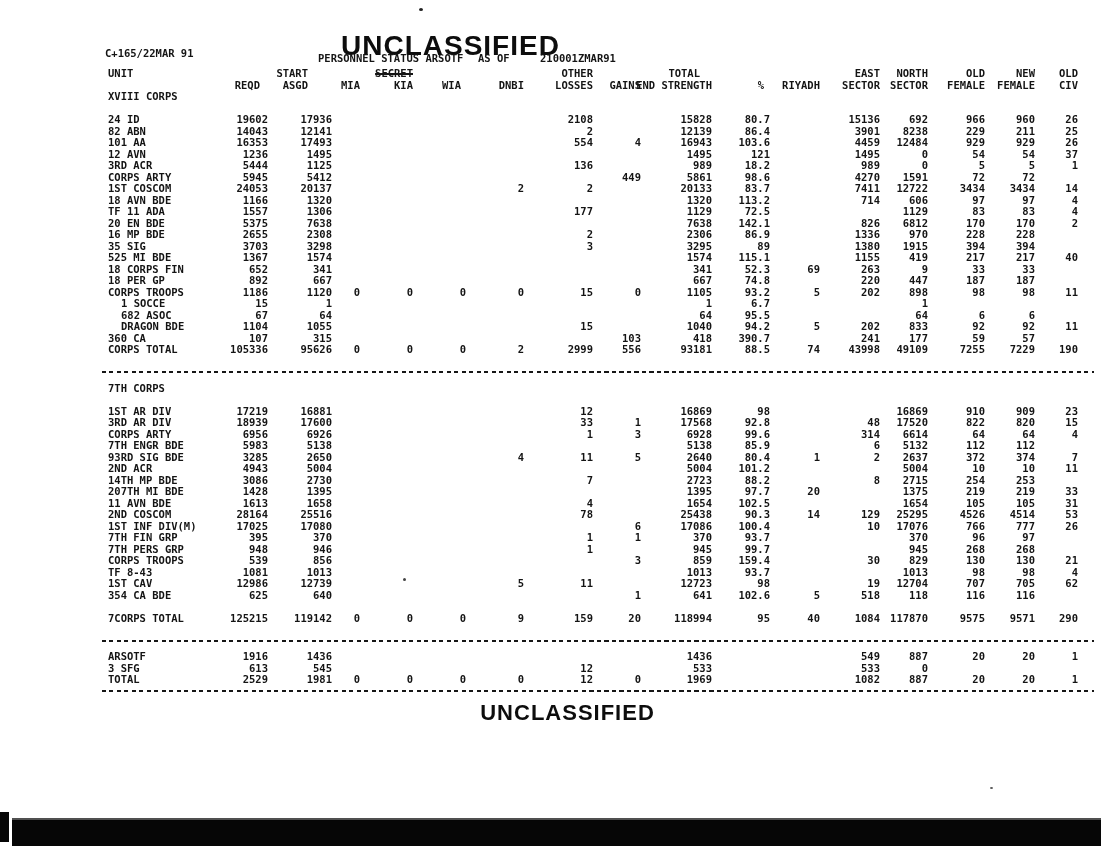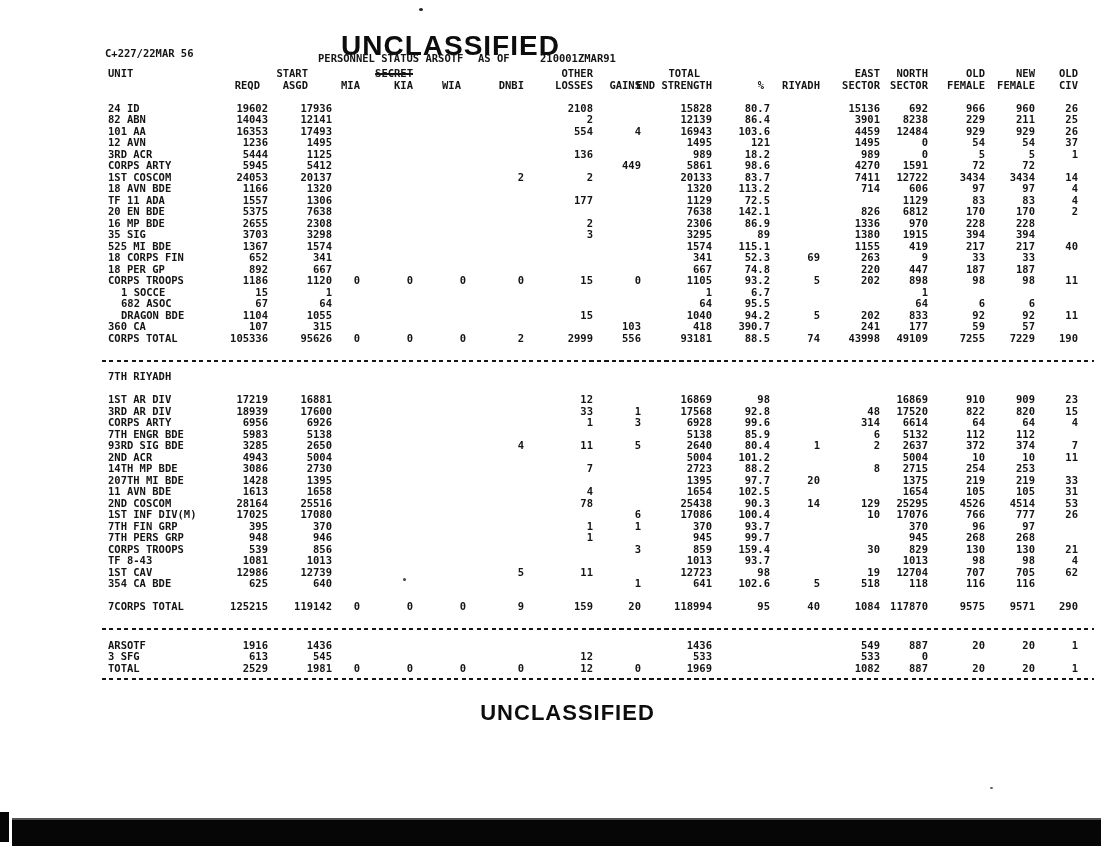--- a/index.html
+++ b/index.html
@@ -28,29 +28,30 @@
   .scan-bar:before{content:"";position:absolute;left:0;top:-2px;width:100%;height:3px;background:#060606;opacity:.7;}
   .scan-mark{position:absolute;left:0;top:812px;width:9px;height:30px;background:#060606;}
   .speck1{position:absolute;left:419px;top:8px;width:4px;height:3px;background:#222;border-radius:50%;}
   .speck2{position:absolute;left:403px;top:578px;width:3px;height:3px;background:#444;border-radius:50%;}
   .speck3{position:absolute;left:990px;top:787px;width:3px;height:2px;background:#555;border-radius:50%;}
 </style>
 </head>
 <body>
 
 <div class="page">
-  <div class="abs mono date-group">C+227/22MAR 56</div>
+  <div class="abs mono date-group">C+165/22MAR 91</div>
   <div class="abs class-top">UNCLASSIFIED</div>
   <div class="abs mono rpt-title">PERSONNEL STATUS ARSOTF</div>
   <div class="abs mono asof-label">AS OF</div>
   <div class="abs mono asof-value">210001ZMAR91</div>
 
   <div id="ptable">
       <div class="trow"><span class="cell left" style="width: 115px;">UNIT</span><span class="cell" style="width: 45px;"></span><span class="cell" style="width: 64px; padding-right: 24px;">START</span><span class="cell" style="width: 28px;"></span><span class="cell strike" style="width: 53px;">SECRET</span><span class="cell" style="width: 53px;"></span><span class="cell" style="width: 58px;"></span><span class="cell" style="width: 69px;">OTHER</span><span class="cell" style="width: 48px;"></span><span class="cell" style="width: 71px; padding-right: 12px;">TOTAL</span><span class="cell" style="width: 58px;"></span><span class="cell" style="width: 50px;"></span><span class="cell" style="width: 60px;">EAST</span><span class="cell" style="width: 48px;">NORTH</span><span class="cell" style="width: 57px;">OLD</span><span class="cell" style="width: 50px;">NEW</span><span class="cell" style="width: 43px;">OLD</span></div>
       <div class="trow"><span class="cell left" style="width: 115px;"></span><span class="cell" style="width: 45px; padding-right: 8px;">REQD</span><span class="cell" style="width: 64px; padding-right: 24px;">ASGD</span><span class="cell" style="width: 28px;">MIA</span><span class="cell" style="width: 53px;">KIA</span><span class="cell" style="width: 53px; padding-right: 5px;">WIA</span><span class="cell" style="width: 58px;">DNBI</span><span class="cell" style="width: 69px;">LOSSES</span><span class="cell" style="width: 48px;">GAINS</span><span class="cell" style="width: 71px;">END STRENGTH</span><span class="cell" style="width: 58px; padding-right: 6px;">%</span><span class="cell" style="width: 50px;">RIYADH</span><span class="cell" style="width: 60px;">SECTOR</span><span class="cell" style="width: 48px;">SECTOR</span><span class="cell" style="width: 57px;">FEMALE</span><span class="cell" style="width: 50px;">FEMALE</span><span class="cell" style="width: 43px;">CIV</span></div>
+      <div class="trow"><span class="cell left" style="width: 115px;">XVIII CORPS</span></div>
       <div class="trow"></div>
       <div class="trow"><span class="cell left" style="width: 115px;">24 ID</span><span class="cell" style="width: 45px;">19602</span><span class="cell" style="width: 64px;">17936</span><span class="cell" style="width: 28px;"></span><span class="cell" style="width: 53px;"></span><span class="cell" style="width: 53px;"></span><span class="cell" style="width: 58px;"></span><span class="cell" style="width: 69px;">2108</span><span class="cell" style="width: 48px;"></span><span class="cell" style="width: 71px;">15828</span><span class="cell" style="width: 58px;">80.7</span><span class="cell" style="width: 50px;"></span><span class="cell" style="width: 60px;">15136</span><span class="cell" style="width: 48px;">692</span><span class="cell" style="width: 57px;">966</span><span class="cell" style="width: 50px;">960</span><span class="cell" style="width: 43px;">26</span></div>
       <div class="trow"><span class="cell left" style="width: 115px;">82 ABN</span><span class="cell" style="width: 45px;">14043</span><span class="cell" style="width: 64px;">12141</span><span class="cell" style="width: 28px;"></span><span class="cell" style="width: 53px;"></span><span class="cell" style="width: 53px;"></span><span class="cell" style="width: 58px;"></span><span class="cell" style="width: 69px;">2</span><span class="cell" style="width: 48px;"></span><span class="cell" style="width: 71px;">12139</span><span class="cell" style="width: 58px;">86.4</span><span class="cell" style="width: 50px;"></span><span class="cell" style="width: 60px;">3901</span><span class="cell" style="width: 48px;">8238</span><span class="cell" style="width: 57px;">229</span><span class="cell" style="width: 50px;">211</span><span class="cell" style="width: 43px;">25</span></div>
       <div class="trow"><span class="cell left" style="width: 115px;">101 AA</span><span class="cell" style="width: 45px;">16353</span><span class="cell" style="width: 64px;">17493</span><span class="cell" style="width: 28px;"></span><span class="cell" style="width: 53px;"></span><span class="cell" style="width: 53px;"></span><span class="cell" style="width: 58px;"></span><span class="cell" style="width: 69px;">554</span><span class="cell" style="width: 48px;">4</span><span class="cell" style="width: 71px;">16943</span><span class="cell" style="width: 58px;">103.6</span><span class="cell" style="width: 50px;"></span><span class="cell" style="width: 60px;">4459</span><span class="cell" style="width: 48px;">12484</span><span class="cell" style="width: 57px;">929</span><span class="cell" style="width: 50px;">929</span><span class="cell" style="width: 43px;">26</span></div>
       <div class="trow"><span class="cell left" style="width: 115px;">12 AVN</span><span class="cell" style="width: 45px;">1236</span><span class="cell" style="width: 64px;">1495</span><span class="cell" style="width: 28px;"></span><span class="cell" style="width: 53px;"></span><span class="cell" style="width: 53px;"></span><span class="cell" style="width: 58px;"></span><span class="cell" style="width: 69px;"></span><span class="cell" style="width: 48px;"></span><span class="cell" style="width: 71px;">1495</span><span class="cell" style="width: 58px;">121</span><span class="cell" style="width: 50px;"></span><span class="cell" style="width: 60px;">1495</span><span class="cell" style="width: 48px;">0</span><span class="cell" style="width: 57px;">54</span><span class="cell" style="width: 50px;">54</span><span class="cell" style="width: 43px;">37</span></div>
       <div class="trow"><span class="cell left" style="width: 115px;">3RD ACR</span><span class="cell" style="width: 45px;">5444</span><span class="cell" style="width: 64px;">1125</span><span class="cell" style="width: 28px;"></span><span class="cell" style="width: 53px;"></span><span class="cell" style="width: 53px;"></span><span class="cell" style="width: 58px;"></span><span class="cell" style="width: 69px;">136</span><span class="cell" style="width: 48px;"></span><span class="cell" style="width: 71px;">989</span><span class="cell" style="width: 58px;">18.2</span><span class="cell" style="width: 50px;"></span><span class="cell" style="width: 60px;">989</span><span class="cell" style="width: 48px;">0</span><span class="cell" style="width: 57px;">5</span><span class="cell" style="width: 50px;">5</span><span class="cell" style="width: 43px;">1</span></div>
       <div class="trow"><span class="cell left" style="width: 115px;">CORPS ARTY</span><span class="cell" style="width: 45px;">5945</span><span class="cell" style="width: 64px;">5412</span><span class="cell" style="width: 28px;"></span><span class="cell" style="width: 53px;"></span><span class="cell" style="width: 53px;"></span><span class="cell" style="width: 58px;"></span><span class="cell" style="width: 69px;"></span><span class="cell" style="width: 48px;">449</span><span class="cell" style="width: 71px;">5861</span><span class="cell" style="width: 58px;">98.6</span><span class="cell" style="width: 50px;"></span><span class="cell" style="width: 60px;">4270</span><span class="cell" style="width: 48px;">1591</span><span class="cell" style="width: 57px;">72</span><span class="cell" style="width: 50px;">72</span><span class="cell" style="width: 43px;"></span></div>
       <div class="trow"><span class="cell left" style="width: 115px;">1ST COSCOM</span><span class="cell" style="width: 45px;">24053</span><span class="cell" style="width: 64px;">20137</span><span class="cell" style="width: 28px;"></span><span class="cell" style="width: 53px;"></span><span class="cell" style="width: 53px;"></span><span class="cell" style="width: 58px;">2</span><span class="cell" style="width: 69px;">2</span><span class="cell" style="width: 48px;"></span><span class="cell" style="width: 71px;">20133</span><span class="cell" style="width: 58px;">83.7</span><span class="cell" style="width: 50px;"></span><span class="cell" style="width: 60px;">7411</span><span class="cell" style="width: 48px;">12722</span><span class="cell" style="width: 57px;">3434</span><span class="cell" style="width: 50px;">3434</span><span class="cell" style="width: 43px;">14</span></div>
       <div class="trow"><span class="cell left" style="width: 115px;">18 AVN BDE</span><span class="cell" style="width: 45px;">1166</span><span class="cell" style="width: 64px;">1320</span><span class="cell" style="width: 28px;"></span><span class="cell" style="width: 53px;"></span><span class="cell" style="width: 53px;"></span><span class="cell" style="width: 58px;"></span><span class="cell" style="width: 69px;"></span><span class="cell" style="width: 48px;"></span><span class="cell" style="width: 71px;">1320</span><span class="cell" style="width: 58px;">113.2</span><span class="cell" style="width: 50px;"></span><span class="cell" style="width: 60px;">714</span><span class="cell" style="width: 48px;">606</span><span class="cell" style="width: 57px;">97</span><span class="cell" style="width: 50px;">97</span><span class="cell" style="width: 43px;">4</span></div>
       <div class="trow"><span class="cell left" style="width: 115px;">TF 11 ADA</span><span class="cell" style="width: 45px;">1557</span><span class="cell" style="width: 64px;">1306</span><span class="cell" style="width: 28px;"></span><span class="cell" style="width: 53px;"></span><span class="cell" style="width: 53px;"></span><span class="cell" style="width: 58px;"></span><span class="cell" style="width: 69px;">177</span><span class="cell" style="width: 48px;"></span><span class="cell" style="width: 71px;">1129</span><span class="cell" style="width: 58px;">72.5</span><span class="cell" style="width: 50px;"></span><span class="cell" style="width: 60px;"></span><span class="cell" style="width: 48px;">1129</span><span class="cell" style="width: 57px;">83</span><span class="cell" style="width: 50px;">83</span><span class="cell" style="width: 43px;">4</span></div>
@@ -63,21 +64,21 @@
       <div class="trow"><span class="cell left" style="width: 115px;">CORPS TROOPS</span><span class="cell" style="width: 45px;">1186</span><span class="cell" style="width: 64px;">1120</span><span class="cell" style="width: 28px;">0</span><span class="cell" style="width: 53px;">0</span><span class="cell" style="width: 53px;">0</span><span class="cell" style="width: 58px;">0</span><span class="cell" style="width: 69px;">15</span><span class="cell" style="width: 48px;">0</span><span class="cell" style="width: 71px;">1105</span><span class="cell" style="width: 58px;">93.2</span><span class="cell" style="width: 50px;">5</span><span class="cell" style="width: 60px;">202</span><span class="cell" style="width: 48px;">898</span><span class="cell" style="width: 57px;">98</span><span class="cell" style="width: 50px;">98</span><span class="cell" style="width: 43px;">11</span></div>
       <div class="trow"><span class="cell left ind" style="width: 115px;">1 SOCCE</span><span class="cell" style="width: 45px;">15</span><span class="cell" style="width: 64px;">1</span><span class="cell" style="width: 28px;"></span><span class="cell" style="width: 53px;"></span><span class="cell" style="width: 53px;"></span><span class="cell" style="width: 58px;"></span><span class="cell" style="width: 69px;"></span><span class="cell" style="width: 48px;"></span><span class="cell" style="width: 71px;">1</span><span class="cell" style="width: 58px;">6.7</span><span class="cell" style="width: 50px;"></span><span class="cell" style="width: 60px;"></span><span class="cell" style="width: 48px;">1</span><span class="cell" style="width: 57px;"></span><span class="cell" style="width: 50px;"></span><span class="cell" style="width: 43px;"></span></div>
       <div class="trow"><span class="cell left ind" style="width: 115px;">682 ASOC</span><span class="cell" style="width: 45px;">67</span><span class="cell" style="width: 64px;">64</span><span class="cell" style="width: 28px;"></span><span class="cell" style="width: 53px;"></span><span class="cell" style="width: 53px;"></span><span class="cell" style="width: 58px;"></span><span class="cell" style="width: 69px;"></span><span class="cell" style="width: 48px;"></span><span class="cell" style="width: 71px;">64</span><span class="cell" style="width: 58px;">95.5</span><span class="cell" style="width: 50px;"></span><span class="cell" style="width: 60px;"></span><span class="cell" style="width: 48px;">64</span><span class="cell" style="width: 57px;">6</span><span class="cell" style="width: 50px;">6</span><span class="cell" style="width: 43px;"></span></div>
       <div class="trow"><span class="cell left ind" style="width: 115px;">DRAGON BDE</span><span class="cell" style="width: 45px;">1104</span><span class="cell" style="width: 64px;">1055</span><span class="cell" style="width: 28px;"></span><span class="cell" style="width: 53px;"></span><span class="cell" style="width: 53px;"></span><span class="cell" style="width: 58px;"></span><span class="cell" style="width: 69px;">15</span><span class="cell" style="width: 48px;"></span><span class="cell" style="width: 71px;">1040</span><span class="cell" style="width: 58px;">94.2</span><span class="cell" style="width: 50px;">5</span><span class="cell" style="width: 60px;">202</span><span class="cell" style="width: 48px;">833</span><span class="cell" style="width: 57px;">92</span><span class="cell" style="width: 50px;">92</span><span class="cell" style="width: 43px;">11</span></div>
       <div class="trow"><span class="cell left" style="width: 115px;">360 CA</span><span class="cell" style="width: 45px;">107</span><span class="cell" style="width: 64px;">315</span><span class="cell" style="width: 28px;"></span><span class="cell" style="width: 53px;"></span><span class="cell" style="width: 53px;"></span><span class="cell" style="width: 58px;"></span><span class="cell" style="width: 69px;"></span><span class="cell" style="width: 48px;">103</span><span class="cell" style="width: 71px;">418</span><span class="cell" style="width: 58px;">390.7</span><span class="cell" style="width: 50px;"></span><span class="cell" style="width: 60px;">241</span><span class="cell" style="width: 48px;">177</span><span class="cell" style="width: 57px;">59</span><span class="cell" style="width: 50px;">57</span><span class="cell" style="width: 43px;"></span></div>
       <div class="trow"><span class="cell left" style="width: 115px;">CORPS TOTAL</span><span class="cell" style="width: 45px;">105336</span><span class="cell" style="width: 64px;">95626</span><span class="cell" style="width: 28px;">0</span><span class="cell" style="width: 53px;">0</span><span class="cell" style="width: 53px;">0</span><span class="cell" style="width: 58px;">2</span><span class="cell" style="width: 69px;">2999</span><span class="cell" style="width: 48px;">556</span><span class="cell" style="width: 71px;">93181</span><span class="cell" style="width: 58px;">88.5</span><span class="cell" style="width: 50px;">74</span><span class="cell" style="width: 60px;">43998</span><span class="cell" style="width: 48px;">49109</span><span class="cell" style="width: 57px;">7255</span><span class="cell" style="width: 50px;">7229</span><span class="cell" style="width: 43px;">190</span></div>
       <div class="trow"></div>
       <div class="trow">
         <div class="dashline"></div>
       </div>
-      <div class="trow"><span class="cell left" style="width: 115px;">7TH RIYADH</span></div>
+      <div class="trow"><span class="cell left" style="width: 115px;">7TH CORPS</span></div>
       <div class="trow"></div>
       <div class="trow"><span class="cell left" style="width: 115px;">1ST AR DIV</span><span class="cell" style="width: 45px;">17219</span><span class="cell" style="width: 64px;">16881</span><span class="cell" style="width: 28px;"></span><span class="cell" style="width: 53px;"></span><span class="cell" style="width: 53px;"></span><span class="cell" style="width: 58px;"></span><span class="cell" style="width: 69px;">12</span><span class="cell" style="width: 48px;"></span><span class="cell" style="width: 71px;">16869</span><span class="cell" style="width: 58px;">98</span><span class="cell" style="width: 50px;"></span><span class="cell" style="width: 60px;"></span><span class="cell" style="width: 48px;">16869</span><span class="cell" style="width: 57px;">910</span><span class="cell" style="width: 50px;">909</span><span class="cell" style="width: 43px;">23</span></div>
       <div class="trow"><span class="cell left" style="width: 115px;">3RD AR DIV</span><span class="cell" style="width: 45px;">18939</span><span class="cell" style="width: 64px;">17600</span><span class="cell" style="width: 28px;"></span><span class="cell" style="width: 53px;"></span><span class="cell" style="width: 53px;"></span><span class="cell" style="width: 58px;"></span><span class="cell" style="width: 69px;">33</span><span class="cell" style="width: 48px;">1</span><span class="cell" style="width: 71px;">17568</span><span class="cell" style="width: 58px;">92.8</span><span class="cell" style="width: 50px;"></span><span class="cell" style="width: 60px;">48</span><span class="cell" style="width: 48px;">17520</span><span class="cell" style="width: 57px;">822</span><span class="cell" style="width: 50px;">820</span><span class="cell" style="width: 43px;">15</span></div>
       <div class="trow"><span class="cell left" style="width: 115px;">CORPS ARTY</span><span class="cell" style="width: 45px;">6956</span><span class="cell" style="width: 64px;">6926</span><span class="cell" style="width: 28px;"></span><span class="cell" style="width: 53px;"></span><span class="cell" style="width: 53px;"></span><span class="cell" style="width: 58px;"></span><span class="cell" style="width: 69px;">1</span><span class="cell" style="width: 48px;">3</span><span class="cell" style="width: 71px;">6928</span><span class="cell" style="width: 58px;">99.6</span><span class="cell" style="width: 50px;"></span><span class="cell" style="width: 60px;">314</span><span class="cell" style="width: 48px;">6614</span><span class="cell" style="width: 57px;">64</span><span class="cell" style="width: 50px;">64</span><span class="cell" style="width: 43px;">4</span></div>
       <div class="trow"><span class="cell left" style="width: 115px;">7TH ENGR BDE</span><span class="cell" style="width: 45px;">5983</span><span class="cell" style="width: 64px;">5138</span><span class="cell" style="width: 28px;"></span><span class="cell" style="width: 53px;"></span><span class="cell" style="width: 53px;"></span><span class="cell" style="width: 58px;"></span><span class="cell" style="width: 69px;"></span><span class="cell" style="width: 48px;"></span><span class="cell" style="width: 71px;">5138</span><span class="cell" style="width: 58px;">85.9</span><span class="cell" style="width: 50px;"></span><span class="cell" style="width: 60px;">6</span><span class="cell" style="width: 48px;">5132</span><span class="cell" style="width: 57px;">112</span><span class="cell" style="width: 50px;">112</span><span class="cell" style="width: 43px;"></span></div>
       <div class="trow"><span class="cell left" style="width: 115px;">93RD SIG BDE</span><span class="cell" style="width: 45px;">3285</span><span class="cell" style="width: 64px;">2650</span><span class="cell" style="width: 28px;"></span><span class="cell" style="width: 53px;"></span><span class="cell" style="width: 53px;"></span><span class="cell" style="width: 58px;">4</span><span class="cell" style="width: 69px;">11</span><span class="cell" style="width: 48px;">5</span><span class="cell" style="width: 71px;">2640</span><span class="cell" style="width: 58px;">80.4</span><span class="cell" style="width: 50px;">1</span><span class="cell" style="width: 60px;">2</span><span class="cell" style="width: 48px;">2637</span><span class="cell" style="width: 57px;">372</span><span class="cell" style="width: 50px;">374</span><span class="cell" style="width: 43px;">7</span></div>
       <div class="trow"><span class="cell left" style="width: 115px;">2ND ACR</span><span class="cell" style="width: 45px;">4943</span><span class="cell" style="width: 64px;">5004</span><span class="cell" style="width: 28px;"></span><span class="cell" style="width: 53px;"></span><span class="cell" style="width: 53px;"></span><span class="cell" style="width: 58px;"></span><span class="cell" style="width: 69px;"></span><span class="cell" style="width: 48px;"></span><span class="cell" style="width: 71px;">5004</span><span class="cell" style="width: 58px;">101.2</span><span class="cell" style="width: 50px;"></span><span class="cell" style="width: 60px;"></span><span class="cell" style="width: 48px;">5004</span><span class="cell" style="width: 57px;">10</span><span class="cell" style="width: 50px;">10</span><span class="cell" style="width: 43px;">11</span></div>
       <div class="trow"><span class="cell left" style="width: 115px;">14TH MP BDE</span><span class="cell" style="width: 45px;">3086</span><span class="cell" style="width: 64px;">2730</span><span class="cell" style="width: 28px;"></span><span class="cell" style="width: 53px;"></span><span class="cell" style="width: 53px;"></span><span class="cell" style="width: 58px;"></span><span class="cell" style="width: 69px;">7</span><span class="cell" style="width: 48px;"></span><span class="cell" style="width: 71px;">2723</span><span class="cell" style="width: 58px;">88.2</span><span class="cell" style="width: 50px;"></span><span class="cell" style="width: 60px;">8</span><span class="cell" style="width: 48px;">2715</span><span class="cell" style="width: 57px;">254</span><span class="cell" style="width: 50px;">253</span><span class="cell" style="width: 43px;"></span></div>
       <div class="trow"><span class="cell left" style="width: 115px;">207TH MI BDE</span><span class="cell" style="width: 45px;">1428</span><span class="cell" style="width: 64px;">1395</span><span class="cell" style="width: 28px;"></span><span class="cell" style="width: 53px;"></span><span class="cell" style="width: 53px;"></span><span class="cell" style="width: 58px;"></span><span class="cell" style="width: 69px;"></span><span class="cell" style="width: 48px;"></span><span class="cell" style="width: 71px;">1395</span><span class="cell" style="width: 58px;">97.7</span><span class="cell" style="width: 50px;">20</span><span class="cell" style="width: 60px;"></span><span class="cell" style="width: 48px;">1375</span><span class="cell" style="width: 57px;">219</span><span class="cell" style="width: 50px;">219</span><span class="cell" style="width: 43px;">33</span></div>
       <div class="trow"><span class="cell left" style="width: 115px;">11 AVN BDE</span><span class="cell" style="width: 45px;">1613</span><span class="cell" style="width: 64px;">1658</span><span class="cell" style="width: 28px;"></span><span class="cell" style="width: 53px;"></span><span class="cell" style="width: 53px;"></span><span class="cell" style="width: 58px;"></span><span class="cell" style="width: 69px;">4</span><span class="cell" style="width: 48px;"></span><span class="cell" style="width: 71px;">1654</span><span class="cell" style="width: 58px;">102.5</span><span class="cell" style="width: 50px;"></span><span class="cell" style="width: 60px;"></span><span class="cell" style="width: 48px;">1654</span><span class="cell" style="width: 57px;">105</span><span class="cell" style="width: 50px;">105</span><span class="cell" style="width: 43px;">31</span></div>

